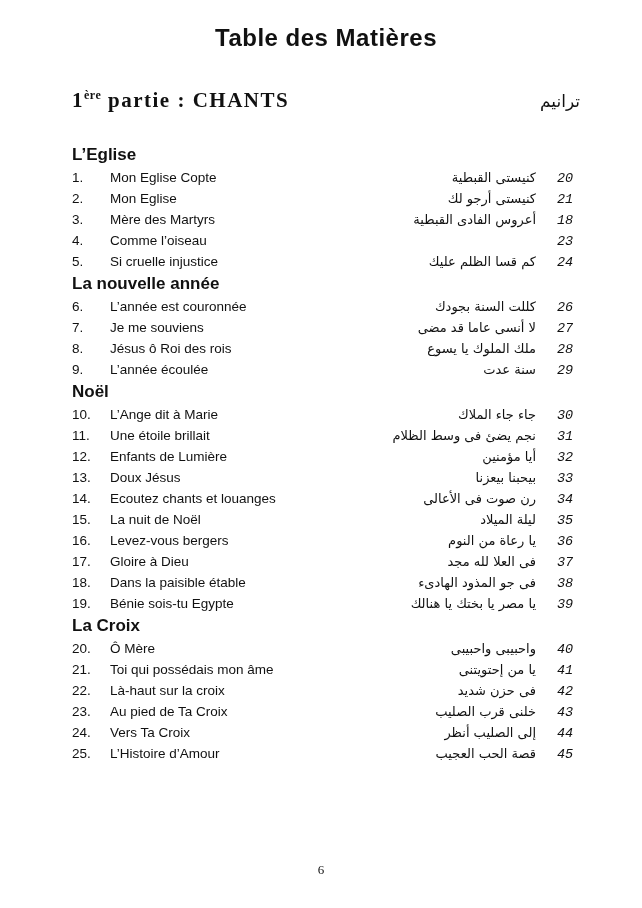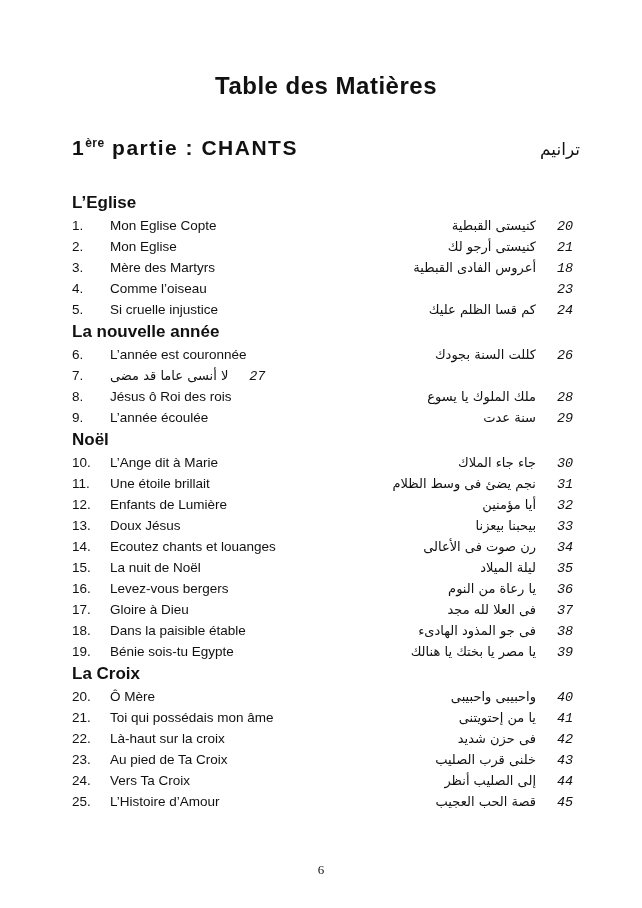--- a/index.html
+++ b/index.html
@@ -13,39 +13,39 @@
     position: relative;
     font-family: "Liberation Sans", sans-serif;
     color: #111111;
     overflow: hidden;
   }
   .page {
     position: relative;
     box-sizing: border-box;
     width: 100%;
     height: 100%;
-    padding: 72px 62px 0 72px;
+    padding: 24px 62px 0 72px;
   }
   .doc-title {
     margin: 0;
     font-size: 24px;
     font-weight: bold;
     text-align: center;
     line-height: 28px;
     letter-spacing: 0.5px;
   }
   .part-row {
     display: flex;
     justify-content: space-between;
     align-items: baseline;
     margin-top: 36px;
     height: 34px;
   }
   .part-title {
-    font-family: Liberation Sans, sans-serif;
+    font-family: Liberation Serif, serif;
     font-weight: bold;
     font-size: 21px;
     letter-spacing: 1.5px;
   }
   .part-title sup {
     font-size: 12px;
     letter-spacing: 0.5px;
   }
   .part-arabic {
     font-family: "DejaVu Sans", sans-serif;
@@ -146,20 +146,21 @@
       <div class="section">
         <div class="section-heading">La nouvelle année</div>
         <div class="row">
           <span class="num">6.</span>
           <span class="fr">L’année est couronnée</span>
           <span class="ar" dir="rtl">كللت السنة بجودك</span>
           <span class="pg">26</span>
         </div>
         <div class="row">
           <span class="num">7.</span>
+          <span class="fr">Je me souviens</span>
           <span class="ar" dir="rtl">لا أنسى عاما قد مضى</span>
           <span class="pg">27</span>
         </div>
         <div class="row">
           <span class="num">8.</span>
           <span class="fr">Jésus ô Roi des rois</span>
           <span class="ar" dir="rtl">ملك الملوك يا يسوع</span>
           <span class="pg">28</span>
         </div>
         <div class="row">

